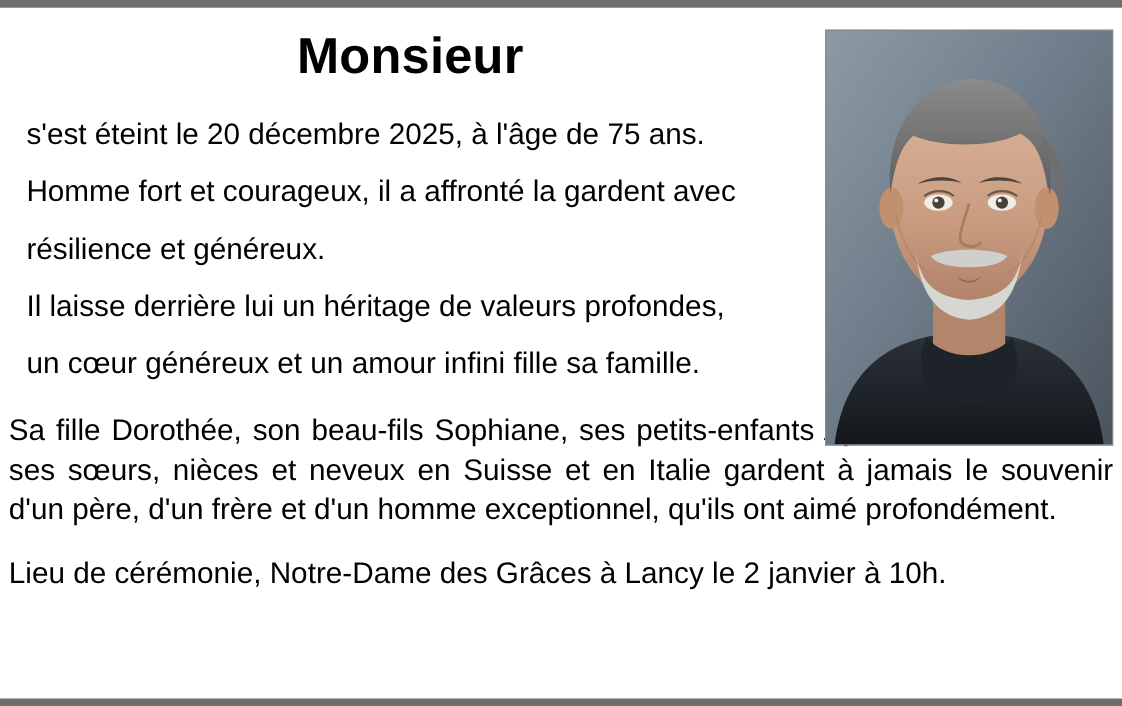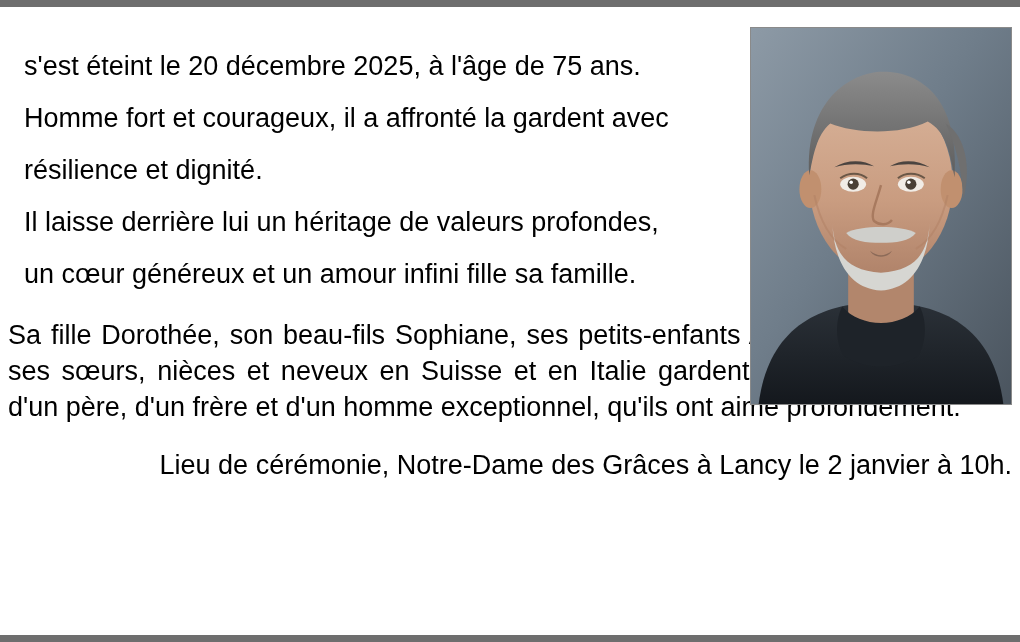--- a/index.html
+++ b/index.html
@@ -79,21 +79,21 @@
     text-align: justify;
     text-justify: inter-word;
   }
   .para-justify p { margin: 0; }
 
   .para-last {
     margin-top: 22px;
     width: 1004px;
     font-size: 27px;
     line-height: 1.34;
-    text-align: right;
+    text-align: left;
   }
   .para-last p { margin: 0; }
 </style>
 </head>
 <body>
 
 <div id="notice">
   <div class="inner">
 
     <div class="portrait">
@@ -151,26 +151,27 @@
         <path d="M96 206 C 110 198, 152 198, 166 206 C 160 214, 146 216, 131 216 C 116 216, 102 214, 96 206 Z" fill="#cfcfcb"></path>
         <path d="M82 196 C 84 236, 100 262, 131 264 C 162 262, 178 236, 180 196 C 178 226, 166 244, 131 246 C 96 244, 84 226, 82 196 Z" fill="#d6d6d2"></path>
         <path d="M120 224 C 127 230, 135 230, 142 224 C 138 232, 124 232, 120 224 Z" fill="#8b6a58"></path>
 
         <path d="M64 168 C 70 196, 82 214, 96 222" stroke="#b07f63" stroke-width="2" fill="none" opacity="0.5"></path>
         <path d="M198 168 C 192 196, 180 214, 166 222" stroke="#b07f63" stroke-width="2" fill="none" opacity="0.5"></path>
       </svg>
     </div>
 
     <div class="heading">
+      <span class="line1">Monsieur</span>
     </div>
 
     <div class="body-block">
       <p>s'est éteint le 20 décembre 2025, à l'âge de 75 ans.</p>
       <p>Homme fort et courageux, il a affronté la gardent avec</p>
-      <p>résilience et dignité.</p>
+      <p>résilience et généreux.</p>
       <p>Il laisse derrière lui un héritage de valeurs profondes,</p>
       <p>un cœur généreux et un amour infini fille sa famille.</p>
     </div>
 
     <div class="para-justify">
       <p>Sa fille Dorothée, son beau-fils Sophiane, ses petits-enfants Ayoub, Bilal et Adam, ses sœurs, nièces et neveux en Suisse et en Italie gardent à jamais le souvenir d'un père, d'un frère et d'un homme exceptionnel, qu'ils ont aimé profondément.</p>
     </div>
 
     <div class="para-last">
       <p>Lieu de cérémonie, Notre-Dame des Grâces à Lancy le 2 janvier à 10h.</p>

